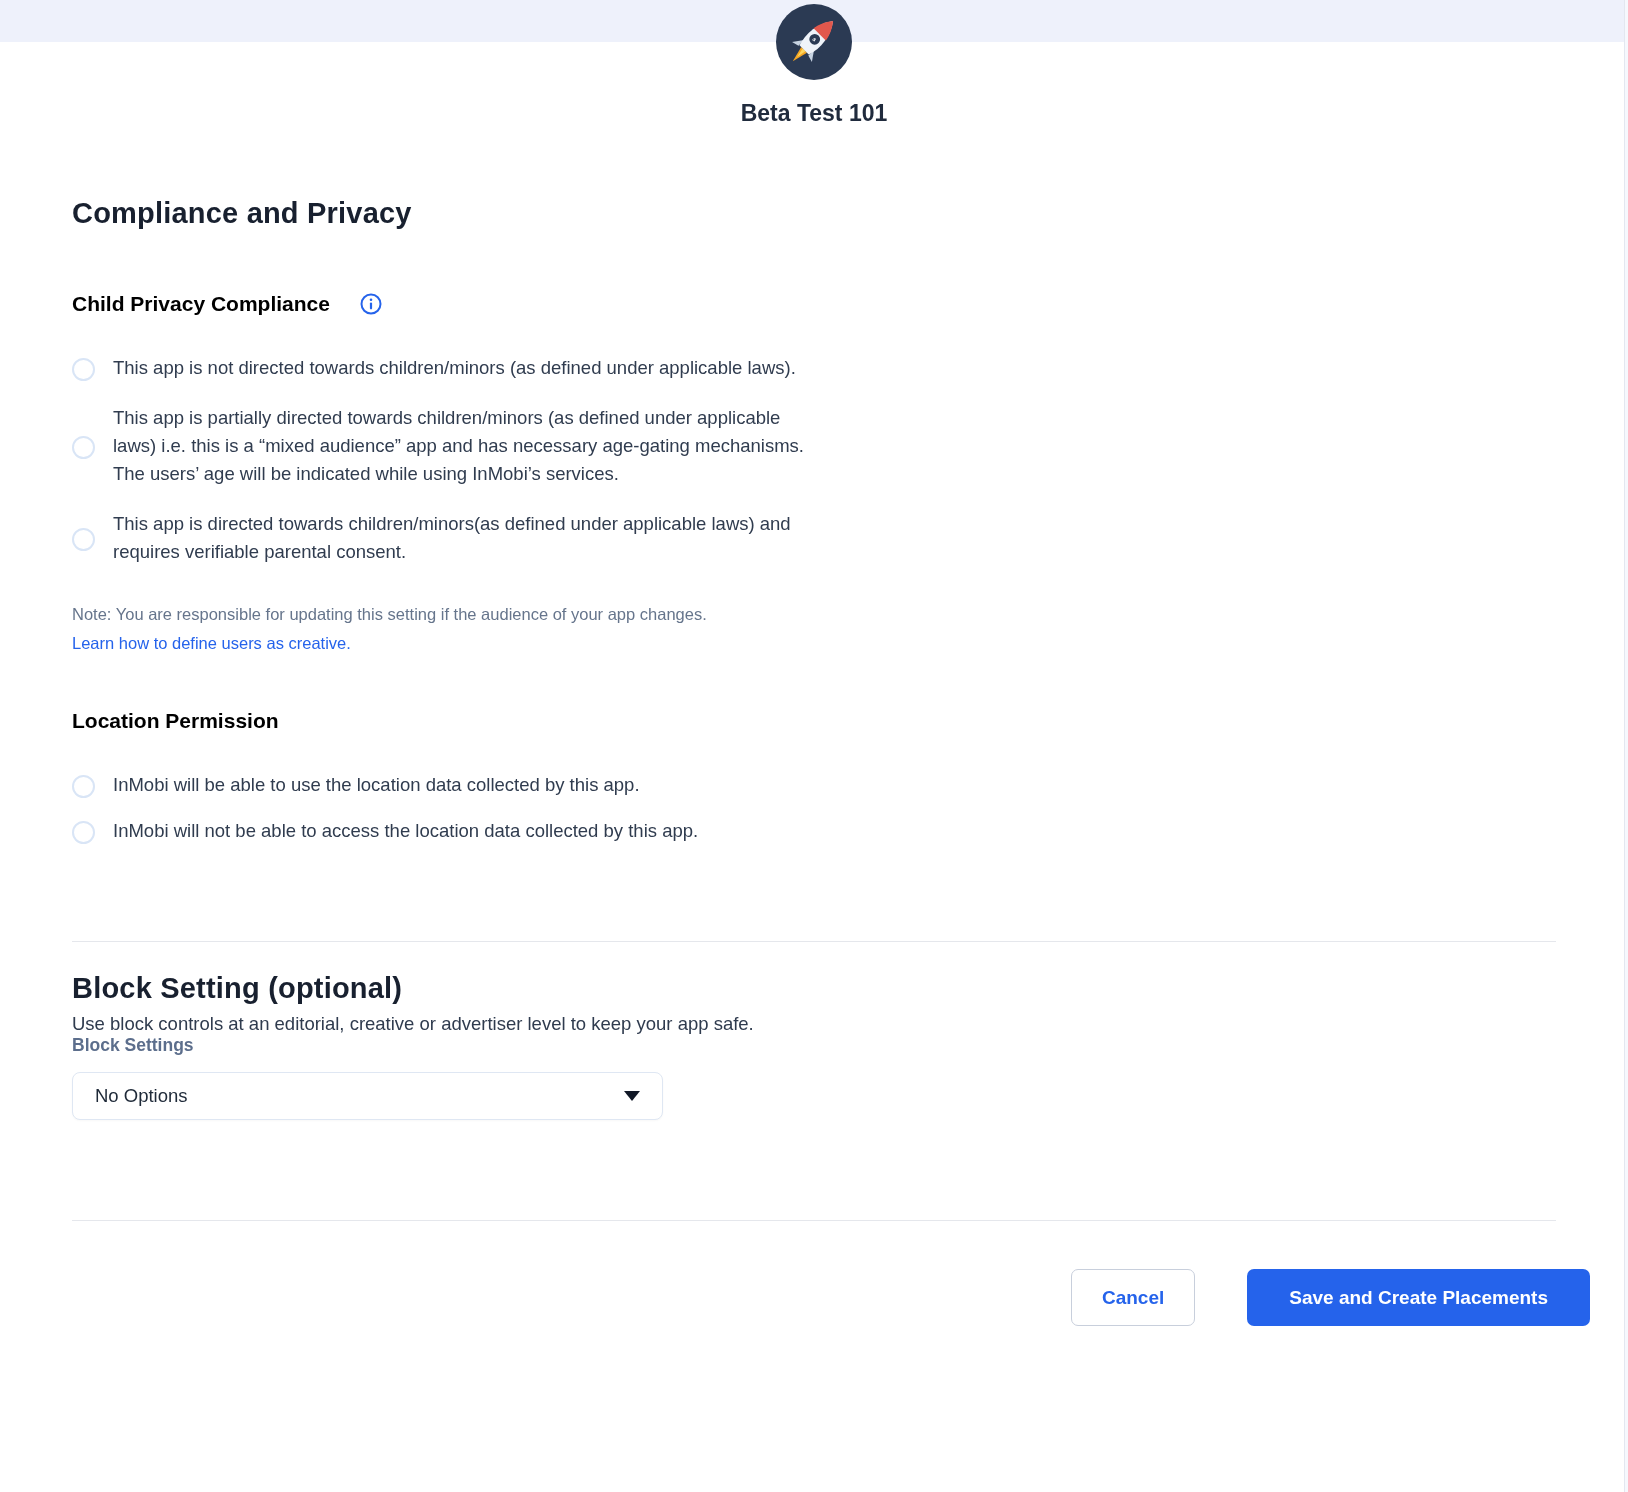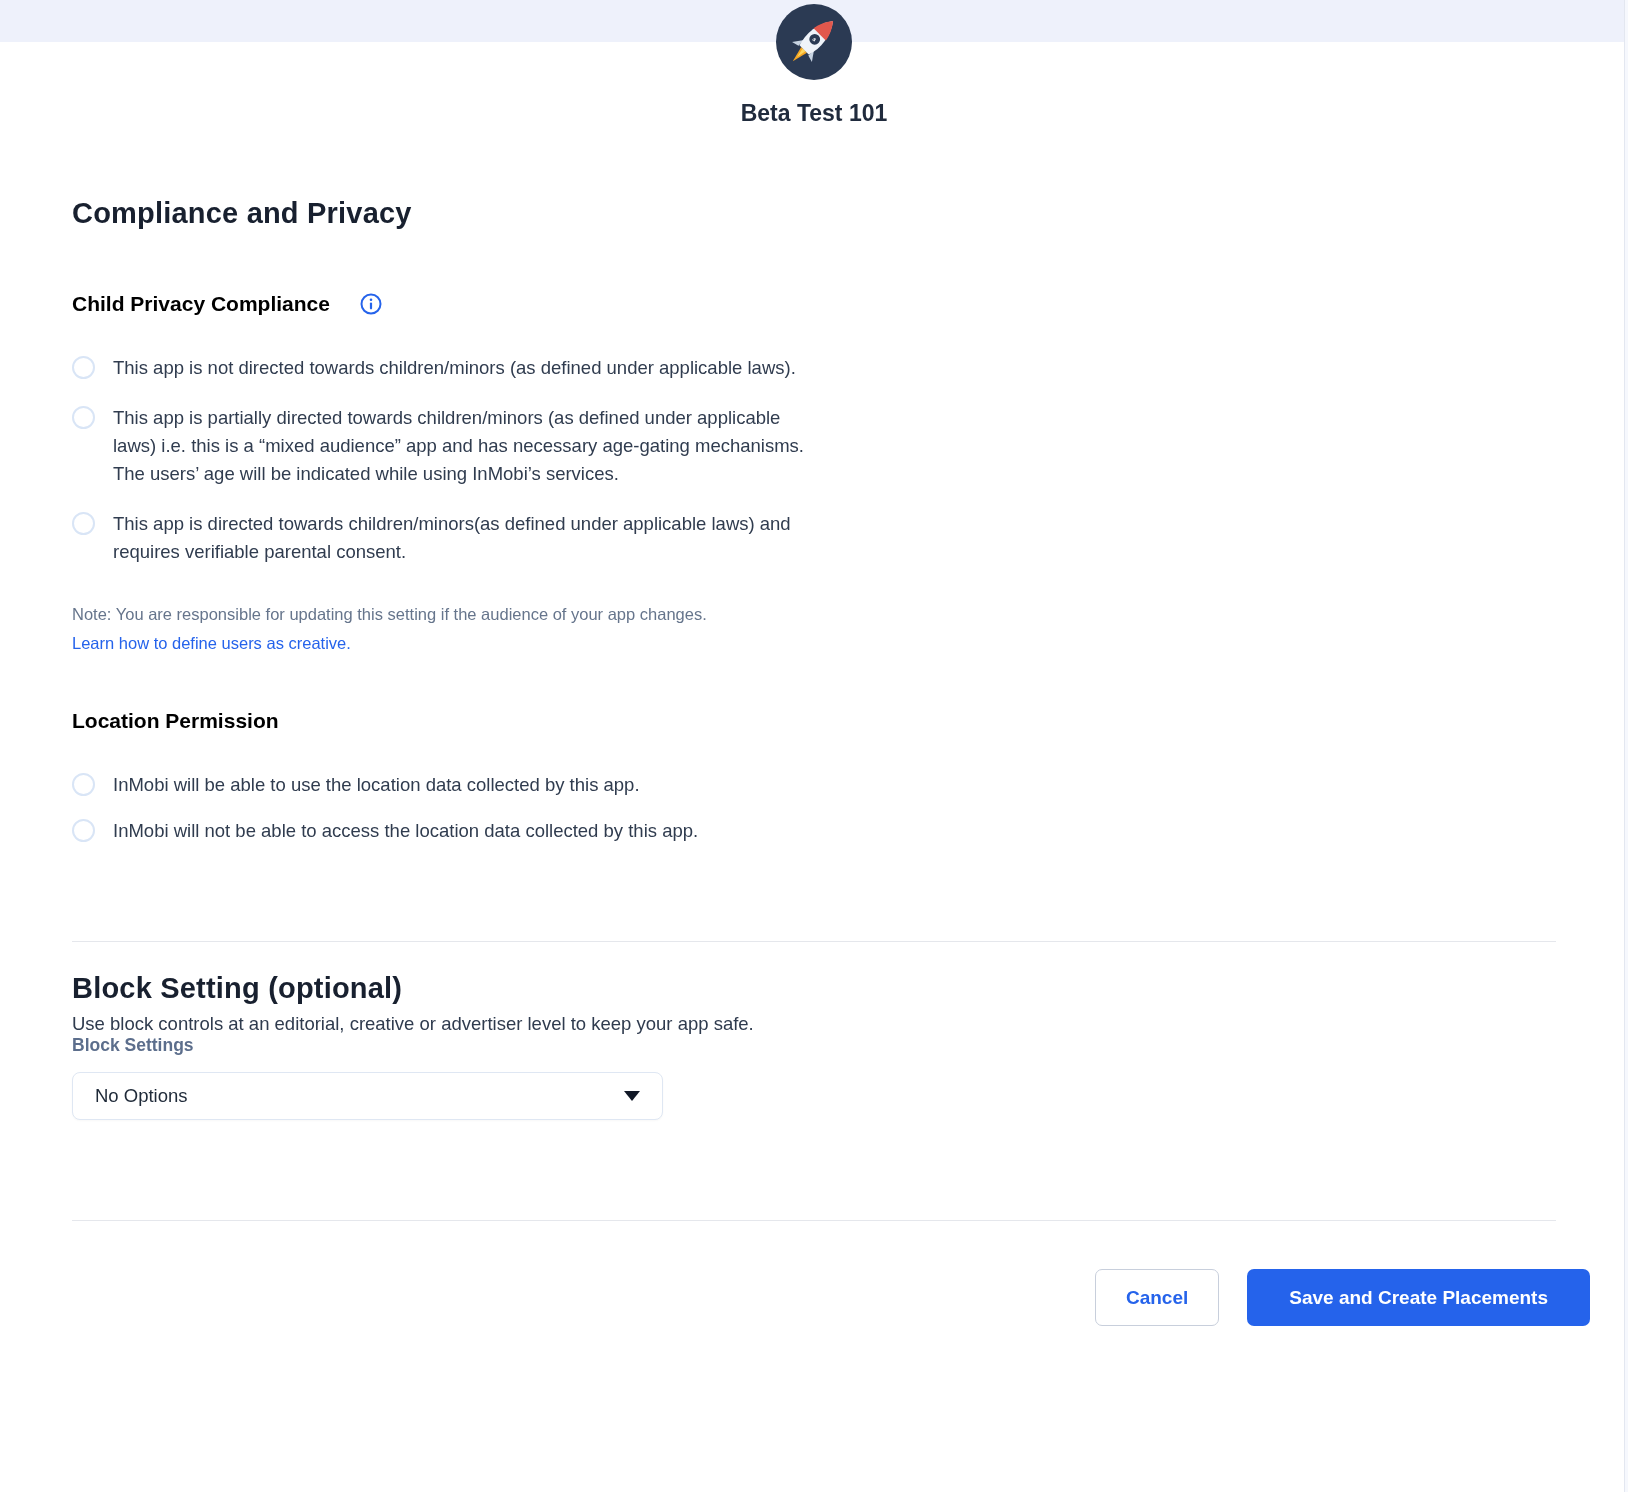--- a/index.html
+++ b/index.html
@@ -35,21 +35,21 @@
   }
   .block-title { margin-top: 30px; }
   .sub-title {
     font-size: 21px; font-weight: 700; color: #000000;
     margin: 62px 0 0;
     display: flex; align-items: center; gap: 28px;
   }
   .sub-title.location { margin-top: 56px; }
   .radio-group { margin-top: 38px; display: flex; flex-direction: column; gap: 22px; }
   .radio-group.location-group { gap: 18px; }
-  .radio-row { display: flex; gap: 18px; align-items: flex-start; cursor: pointer; }
+  .radio-row { display: flex; gap: 18px; align-items: center; cursor: pointer; }
   .radio-circle {
     width: 23px; height: 23px; border-radius: 50%;
     border: 2px solid #D9E5F6; background: #fff;
     flex: none; margin-top: 2px;
   }
   .radio-label {
     font-size: 18.5px; line-height: 28px; color: #303C4F; max-width: 705px;
   }
   .note { margin-top: 36px; font-size: 16.5px; line-height: 24px; color: #66758C; }
   .learn-link {
@@ -71,21 +71,21 @@
   .caret {
     width: 0; height: 0;
     border-left: 8px solid transparent; border-right: 8px solid transparent;
     border-top: 10px solid #111827;
   }
   .footer {
     display: flex; justify-content: flex-end; align-items: center;
     gap: 28px; margin-top: 48px; margin-right: -34px;
   }
   .btn { height: 57px; border-radius: 7px; font-family: "Liberation Sans", sans-serif;
-    font-size: 19px; font-weight: 700; cursor: pointer; }
+    font-size: 19px; font-weight: 700; cursor: pointer; margin-left: 24px; }
   .btn-cancel { background: #fff; color: #2563EB; border: 1px solid #C8CFDC; padding: 0 30px; }
   .btn-save { background: #2563EB; color: #fff; border: none; padding: 13px 42px; }
   .info-icon { display: inline-flex; margin-left: 2px; cursor: pointer; }
 </style>
 </head>
 <body>
 
 <div class="topbar"></div>
 
 <div class="app-header">

